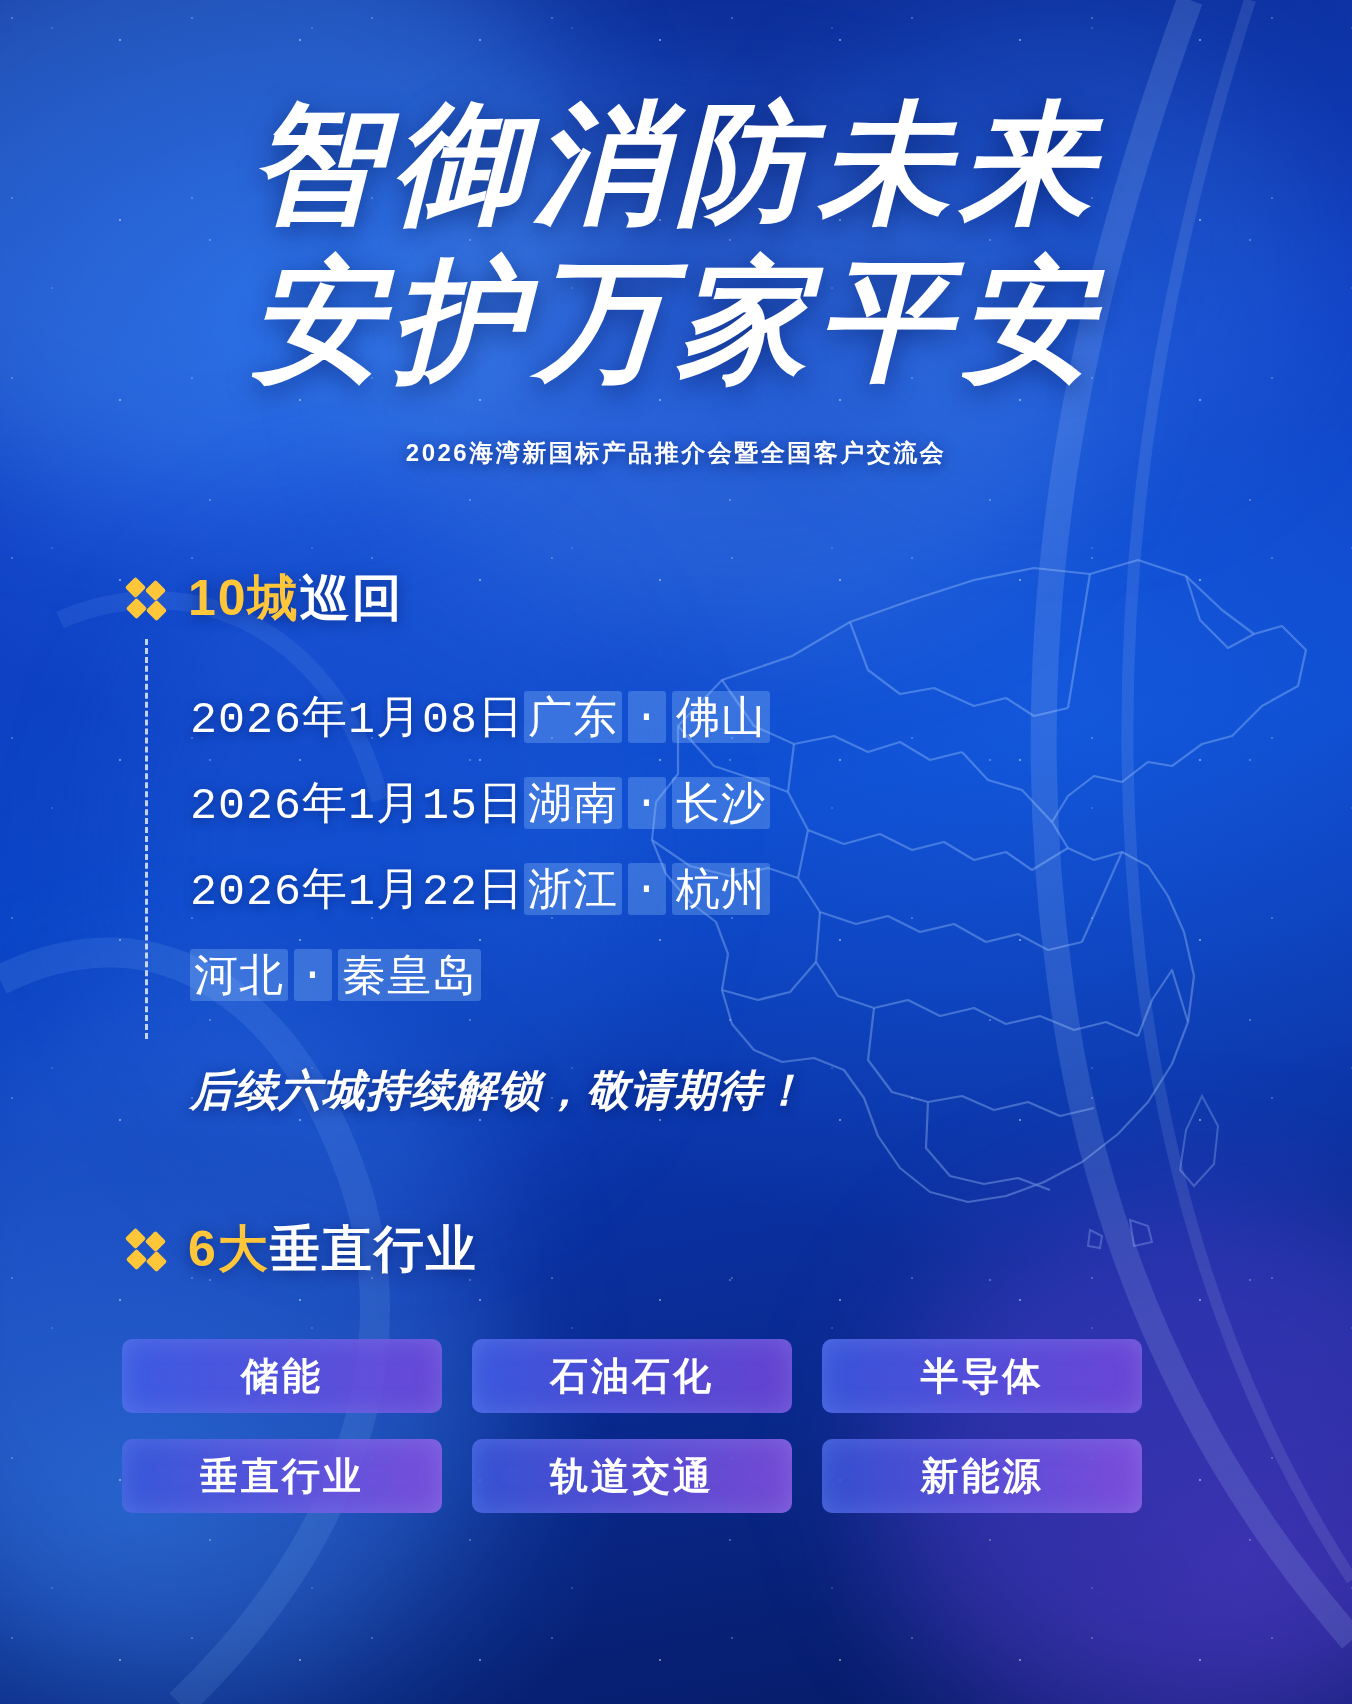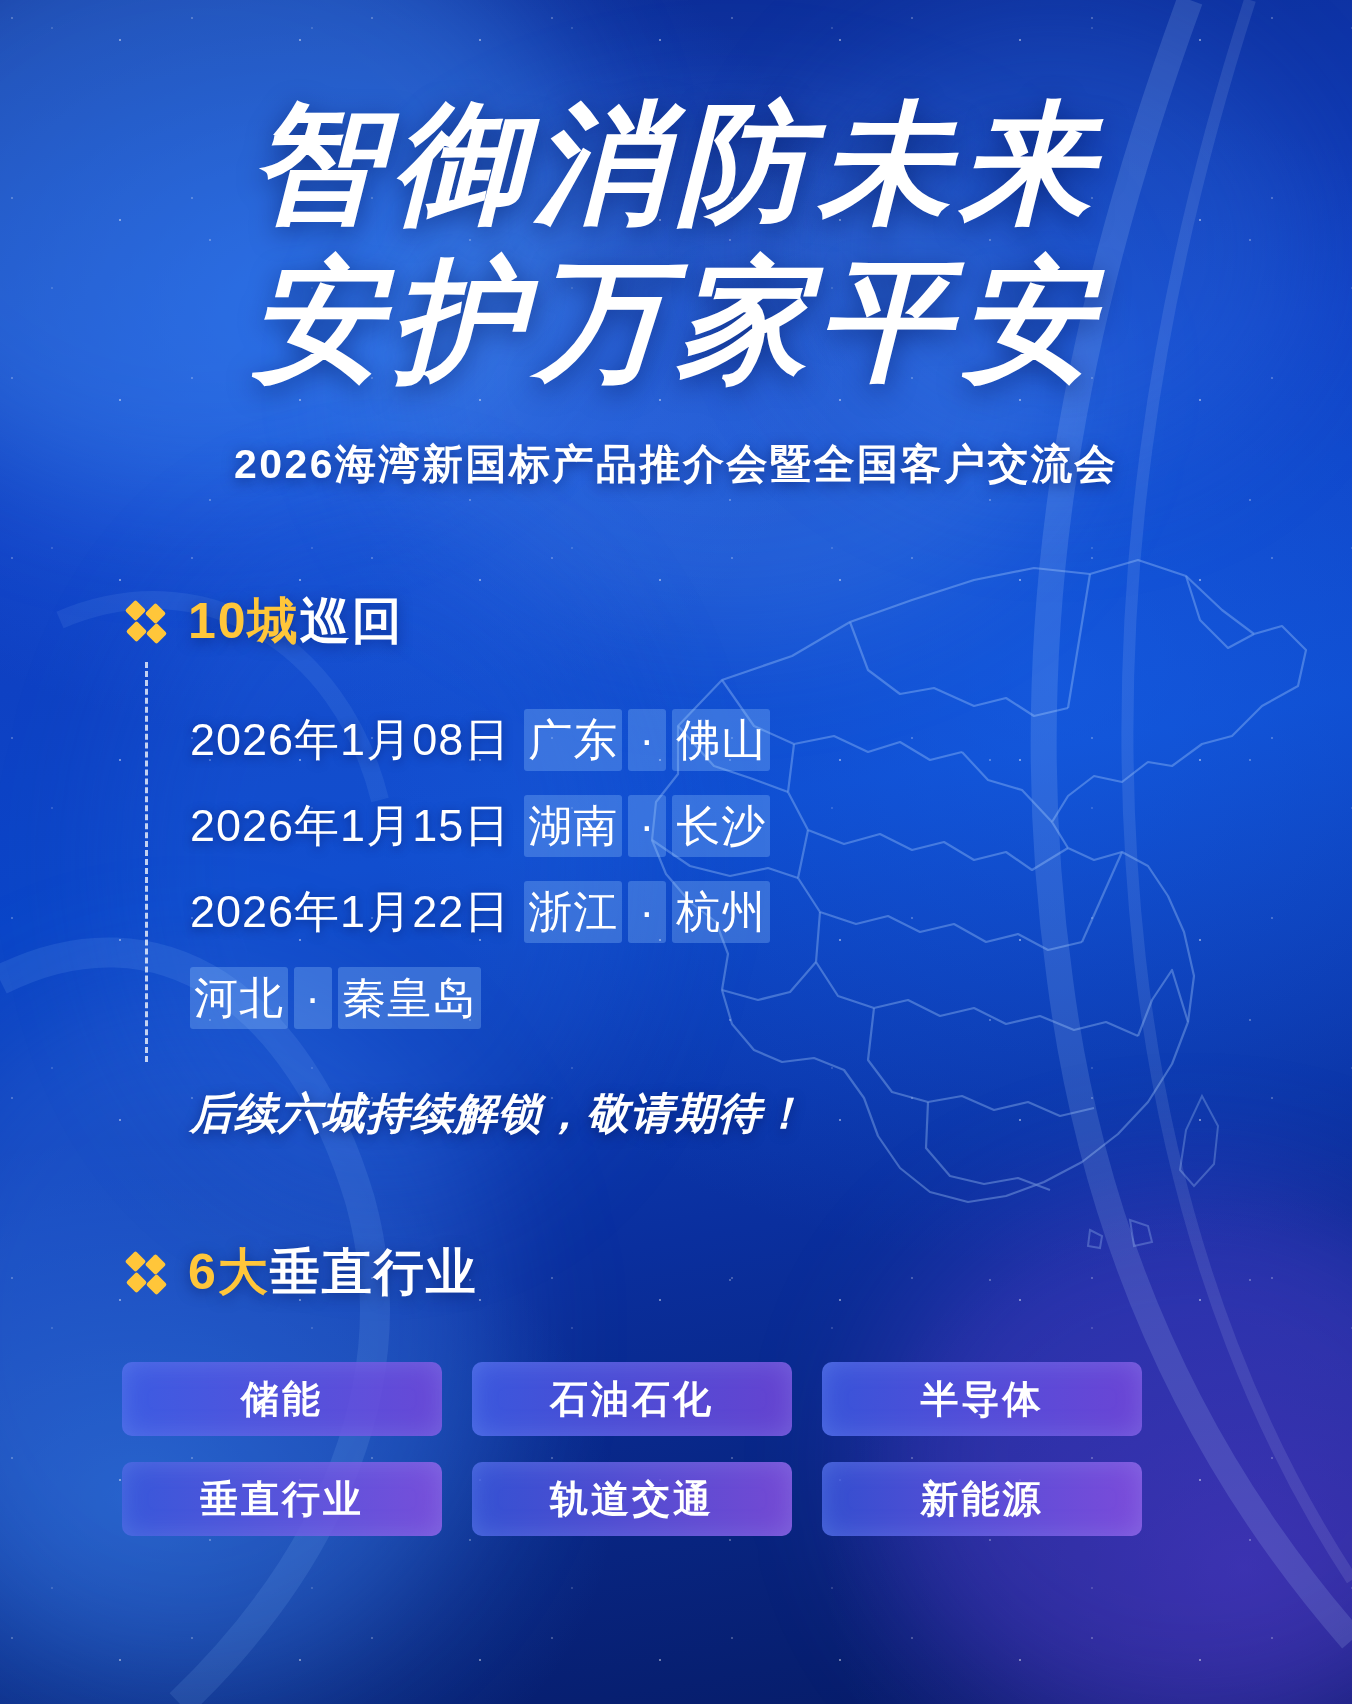--- a/index.html
+++ b/index.html
@@ -86,21 +86,21 @@
     text-shadow: 0 6px 26px rgba(0,20,90,.55);
     line-height: 1.05;
   }
   .headline .line1 { font-size: 132px; }
   .headline .line2 { font-size: 132px; margin-top: 18px; }
 
   .subtitle {
     margin-top: 46px;
     text-align: center;
     color: #ffffff;
-    font-size: 41px;
+    font-size: 24px;
     font-weight: 700;
     letter-spacing: 2.5px;
     text-shadow: 0 3px 14px rgba(0,20,90,.6);
   }
 
   
   .section {
     position: relative;
     margin-top: 96px;
     padding-left: 128px;
@@ -151,40 +151,41 @@
 
   
   .schedule {
     margin-top: 42px;
     padding-left: 62px;
   }
   .sched-row {
     display: flex;
     align-items: center;
     height: 86px;
-    gap: 14px;
+    gap: 0;
+    font-family: Liberation Mono, monospace;
   }
   .sched-date {
     color: #ffffff;
     font-size: 45px;
     letter-spacing: 1px;
     font-weight: 400;
     text-shadow: 0 2px 10px rgba(0,20,90,.5);
     white-space: nowrap;
   }
   .sched-city {
     display: flex;
     gap: 6px;
   }
   .sched-city span {
     display: inline-flex;
     align-items: center;
     justify-content: center;
     min-width: 62px;
-    height: 62px;
+    height: 52px;
     padding: 0 4px;
     background: rgba(150,200,255,.30);
     border-radius: 3px;
     color: #ffffff;
     font-size: 44px;
     font-weight: 400;
     letter-spacing: 1px;
   }
   .sched-city span.dot {
     min-width: 30px;

